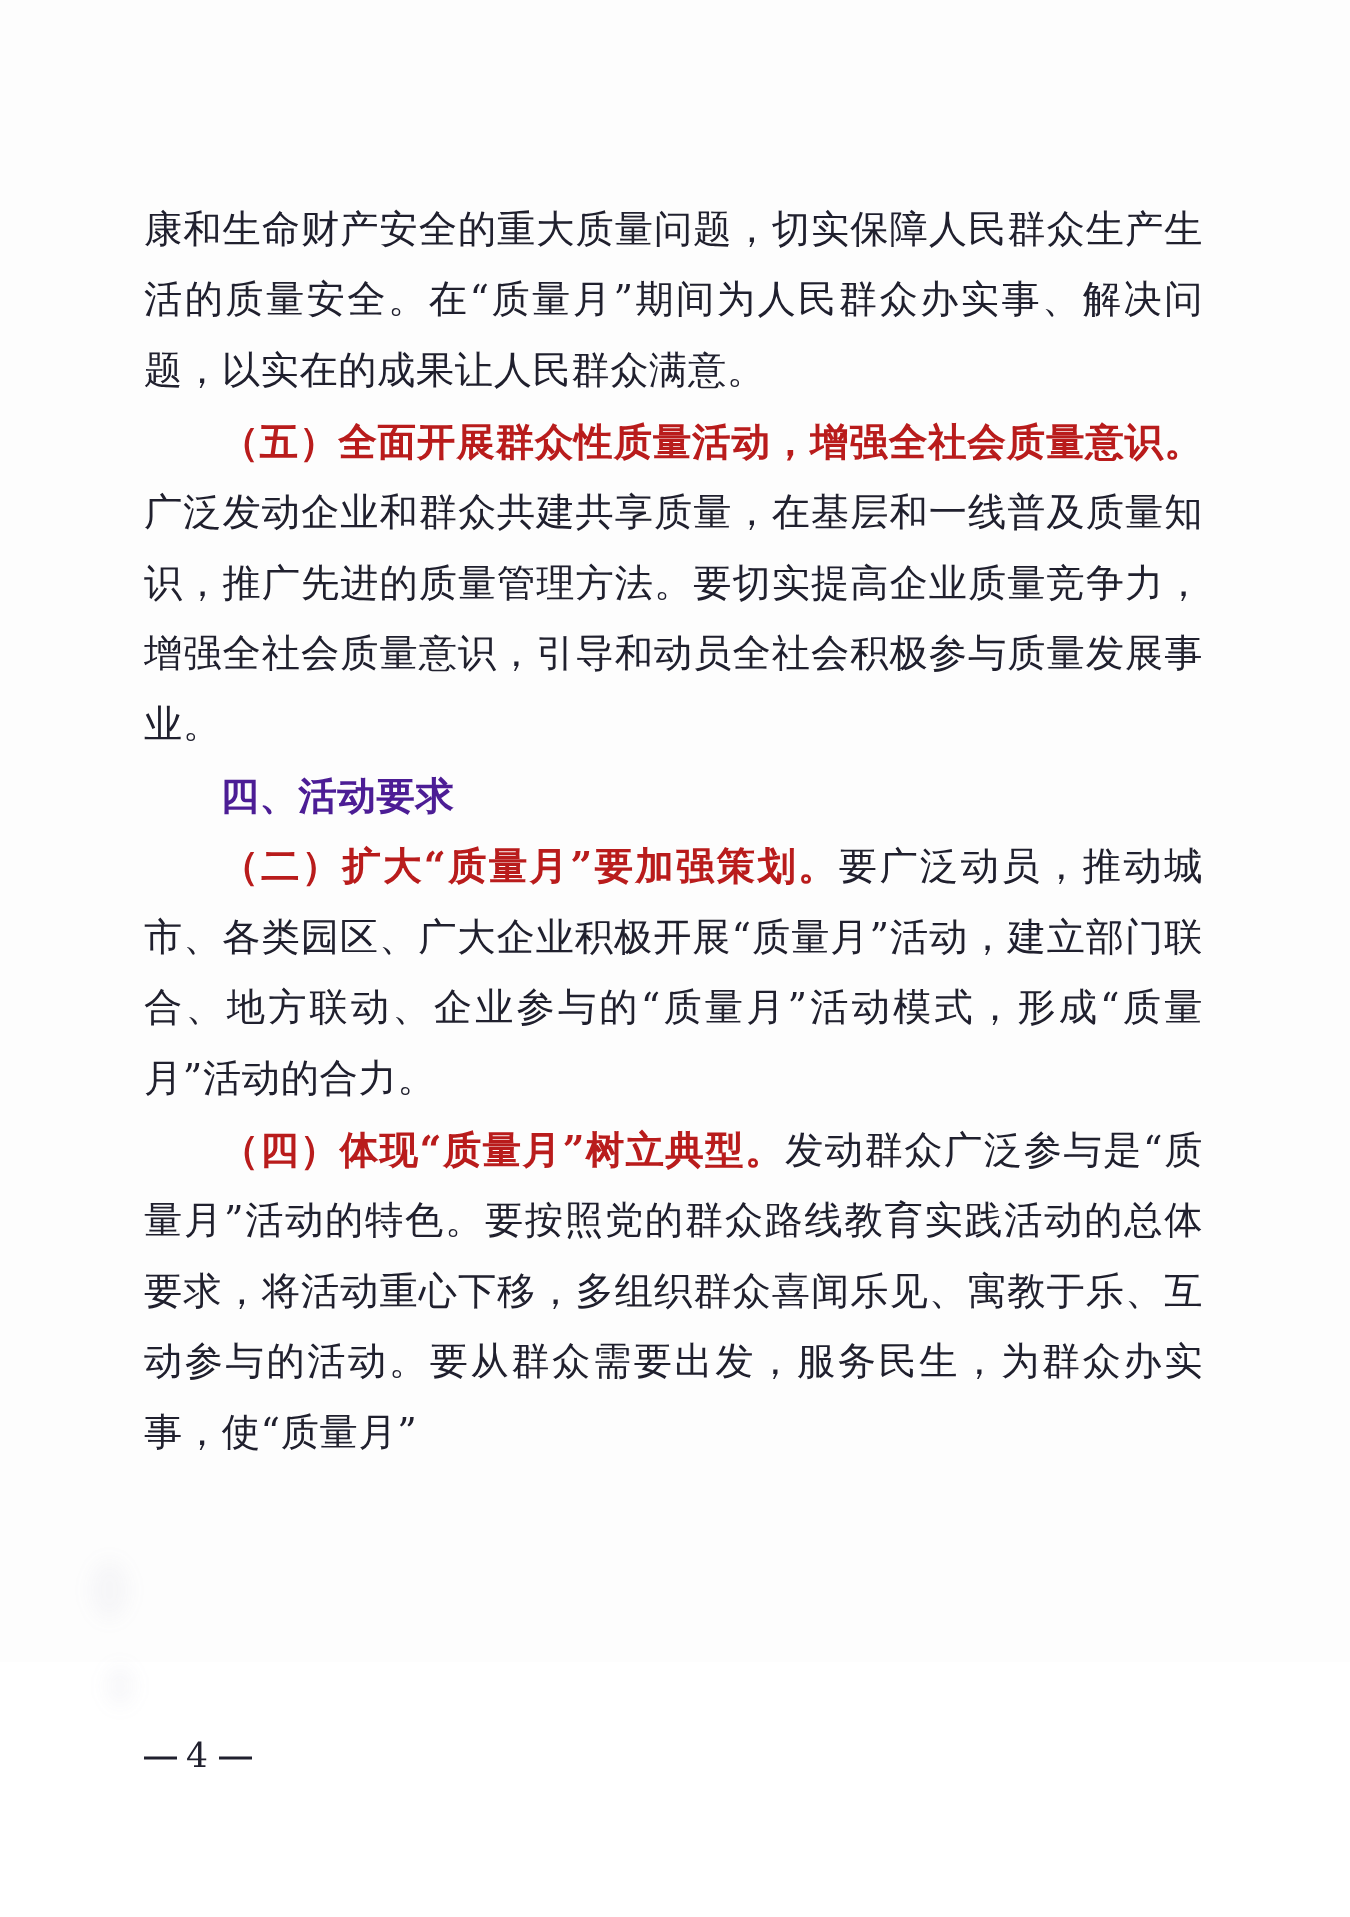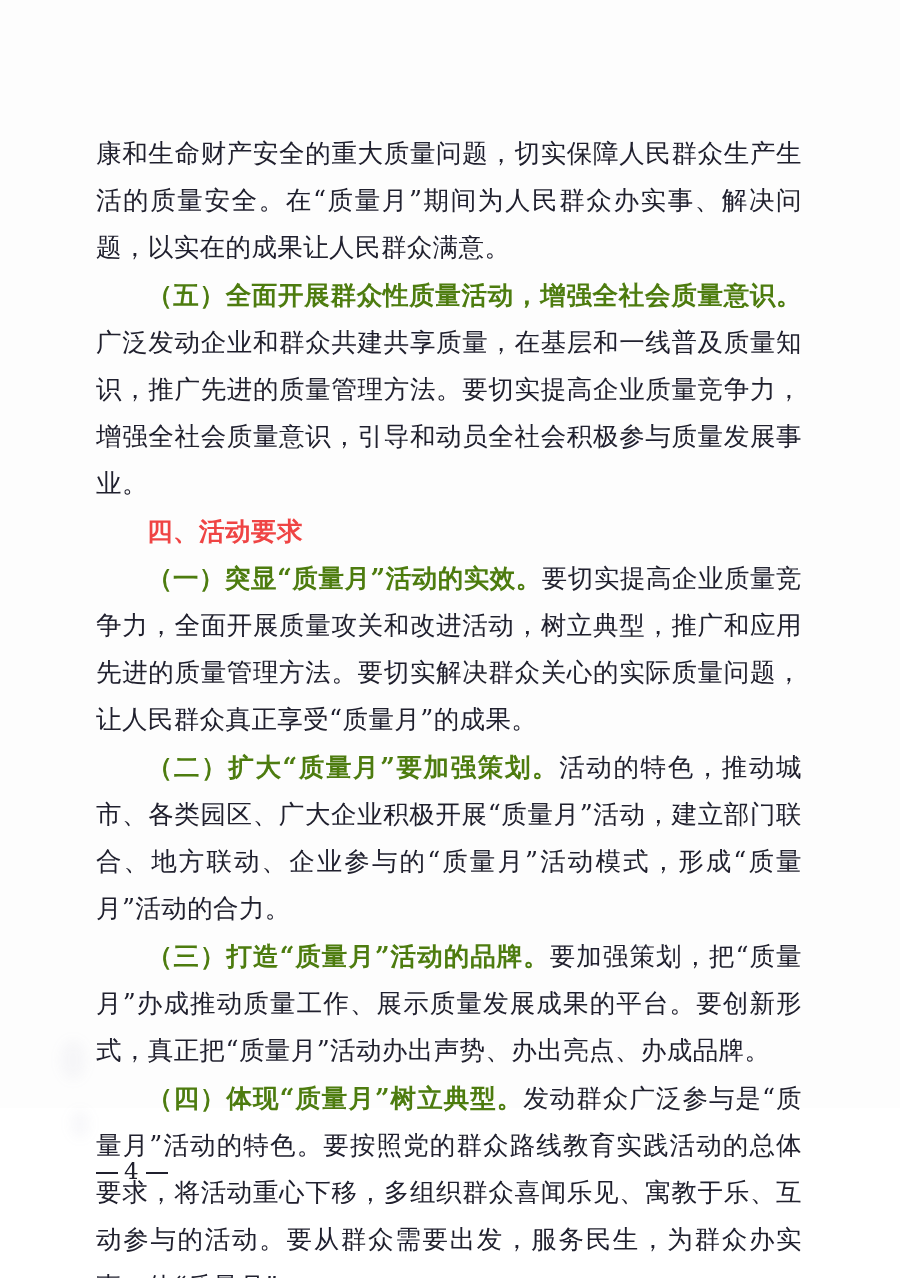--- a/index.html
+++ b/index.html
@@ -40,26 +40,26 @@
   .indent {
     text-indent: 51px;
   }
   .heading {
     font-size: 25.5px;
     line-height: 47px;
     letter-spacing: 0.5px;
     font-weight: bold;
     text-indent: 51px;
     margin: 0;
-    color: #ef4444;
+    color: #4c1d95;
     font-family: "DejaVu Serif", "Liberation Serif", serif;
   }
   .para b {
     font-weight: bold;
-    color: #4d7c0f;
+    color: #b91c1c;
   }
   .footer {
     position: absolute;
     left: 96px;
     top: 1158px;
     width: 706px;
     text-align: left;
     font-size: 23px;
     letter-spacing: 1px;
     color: #20202e;
@@ -97,31 +97,25 @@
     <p class="para">
       <span>康和生命财产安全的重大质量问题，切实保障人民群众生产生活的质量安全。在“质量月”期间为人民群众办实事、解决问题，以实在的成果让人民群众满意。</span>
     </p>
 
     <p class="para indent">
       <b>（五）全面开展群众性质量活动，增强全社会质量意识。</b><span>广泛发动企业和群众共建共享质量，在基层和一线普及质量知识，推广先进的质量管理方法。要切实提高企业质量竞争力，增强全社会质量意识，引导和动员全社会积极参与质量发展事业。</span>
     </p>
 
     <p class="heading">四、活动要求</p>
 
+
     <p class="para indent">
-      <b>（一）突显“质量月”活动的实效。</b><span>要切实提高企业质量竞争力，全面开展质量攻关和改进活动，树立典型，推广和应用先进的质量管理方法。要切实解决群众关心的实际质量问题，让人民群众真正享受“质量月”的成果。</span>
+      <b>（二）扩大“质量月”要加强策划。</b><span>要广泛动员，推动城市、各类园区、广大企业积极开展“质量月”活动，建立部门联合、地方联动、企业参与的“质量月”活动模式，形成“质量月”活动的合力。</span>
     </p>
 
-    <p class="para indent">
-      <b>（二）扩大“质量月”要加强策划。</b><span>活动的特色，推动城市、各类园区、广大企业积极开展“质量月”活动，建立部门联合、地方联动、企业参与的“质量月”活动模式，形成“质量月”活动的合力。</span>
-    </p>
-
-    <p class="para indent">
-      <b>（三）打造“质量月”活动的品牌。</b><span>要加强策划，把“质量月”办成推动质量工作、展示质量发展成果的平台。要创新形式，真正把“质量月”活动办出声势、办出亮点、办成品牌。</span>
-    </p>
 
     <p class="para indent">
       <b>（四）体现“质量月”树立典型。</b><span>发动群众广泛参与是“质量月”活动的特色。要按照党的群众路线教育实践活动的总体要求，将活动重心下移，多组织群众喜闻乐见、寓教于乐、互动参与的活动。要从群众需要出发，服务民生，为群众办实事，使“质量月”</span>
     </p>
 
   </div>
 
   <div class="footer">
     <span class="dash"></span><span class="pagenum">4</span><span class="dash"></span>
   </div>

